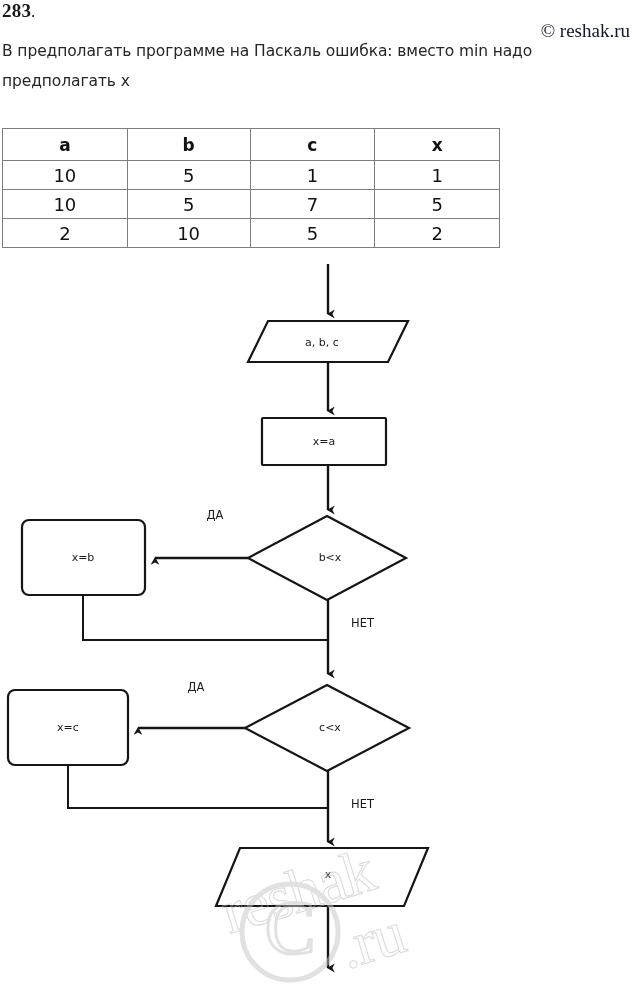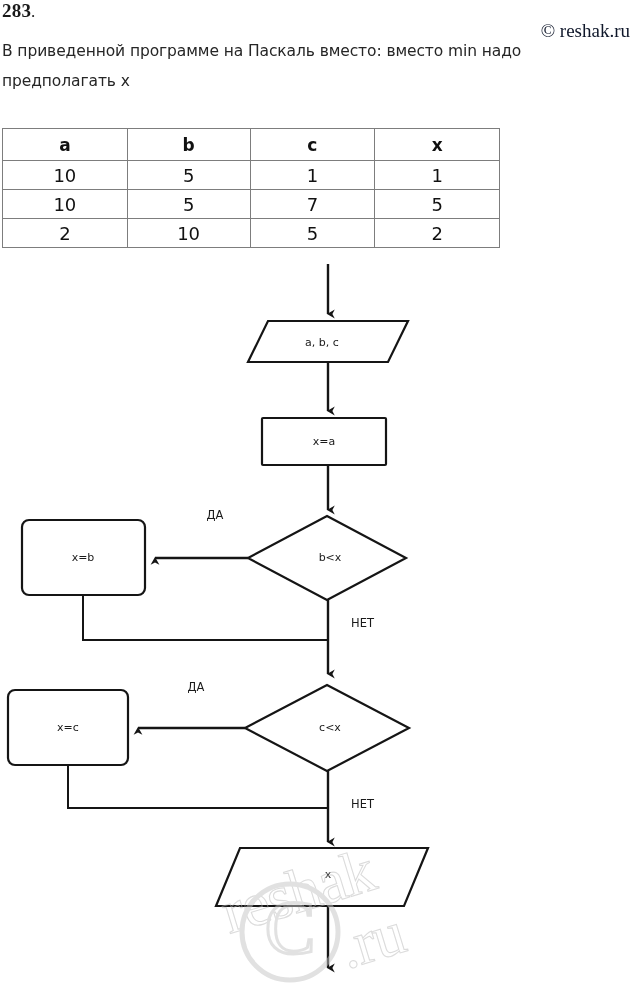--- a/index.html
+++ b/index.html
@@ -146,21 +146,21 @@
 </style>
 </head>
 <body>
 
 <div id="exercise-number">
   <span>283</span><span class="dot">.</span>
 </div>
 
 <div id="copyright">© reshak.ru</div>
 
-<div id="question-text">В приведенной программе на Паскаль вместо: вместо min надо предполагать x</div>
+<div id="question-text">В предполагать программе на Паскаль ошибка: вместо min надо предполагать x</div>
 
 <table id="trace-table">
   <colgroup>
     <col class="c-a">
       <col class="c-b">
       <col class="c-c">
       <col class="c-x">
   </colgroup>
   <thead>
     <tr>

